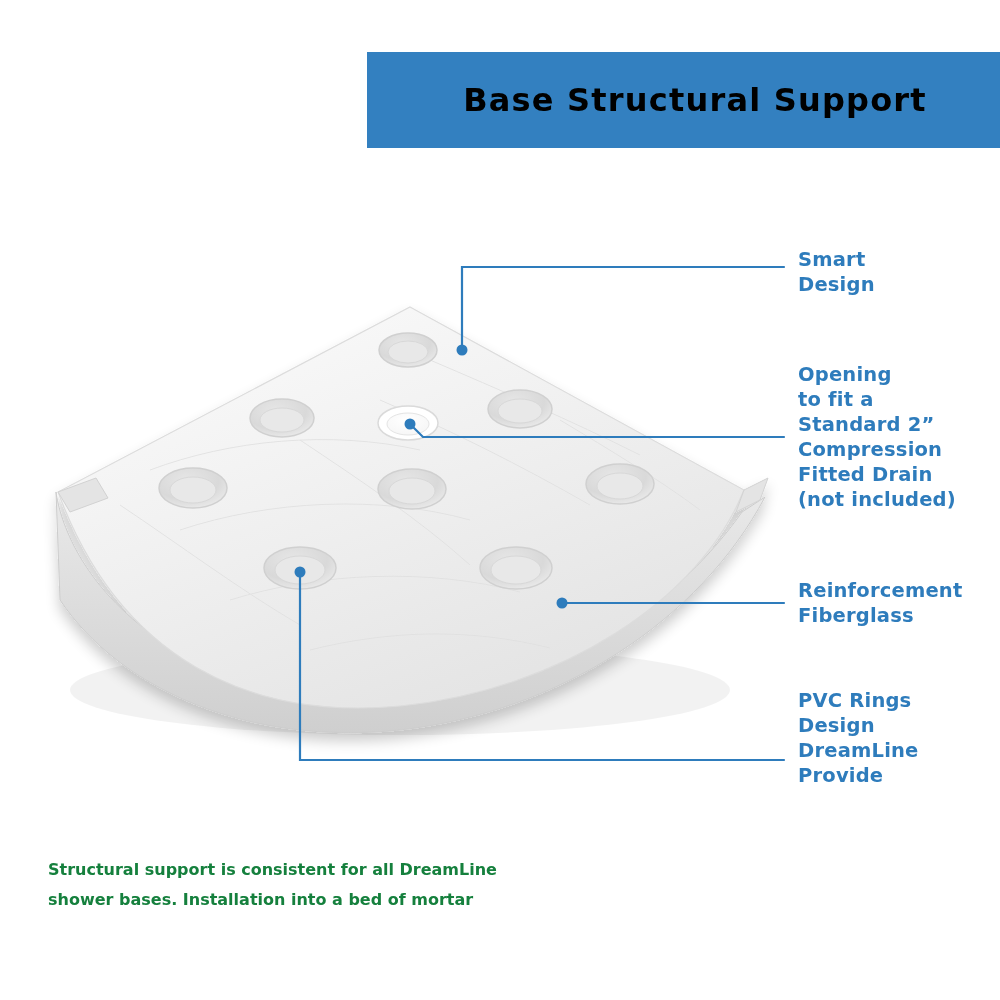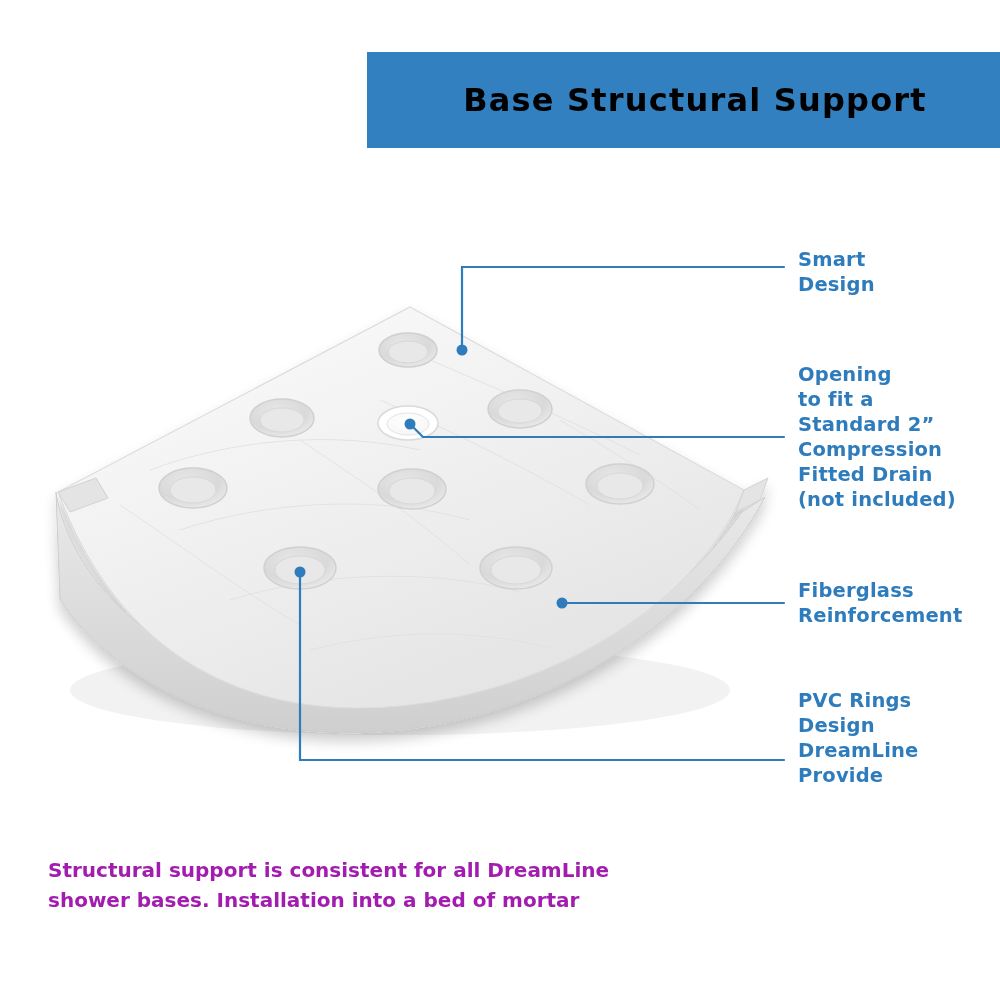--- a/index.html
+++ b/index.html
@@ -69,23 +69,23 @@
   .callout-opening   { left: 798px; top: 362px; width: 205px; }
   .callout-fiber     { left: 798px; top: 578px; width: 200px; }
   .callout-pvc       { left: 798px; top: 688px; width: 180px; }
 
   
   .footer-note {
     position: absolute;
     left: 48px;
     top: 855px;
     width: 640px;
-    color: #a21caf;
+    color: #15803d;
     font-weight: bold;
-    font-size: 20px;
+    font-size: 16px;
     line-height: 30px;
     font-family: "DejaVu Sans", sans-serif;
   }
 
   
   #stage {
     position: absolute;
     left: 0;
     top: 0;
     width: 1000px;
@@ -244,22 +244,22 @@
   <div class="callout callout-opening">
     <div>Opening</div>
     <div>to fit a</div>
     <div>Standard 2”</div>
     <div>Compression</div>
     <div>Fitted Drain</div>
     <div>(not included)</div>
   </div>
 
   <div class="callout callout-fiber">
+    <div>Reinforcement</div>
     <div>Fiberglass</div>
-    <div>Reinforcement</div>
   </div>
 
   <div class="callout callout-pvc">
     <div>PVC Rings</div>
     <div>Design</div>
     <div>DreamLine</div>
     <div>Provide</div>
   </div>
 
   <div class="footer-note">

